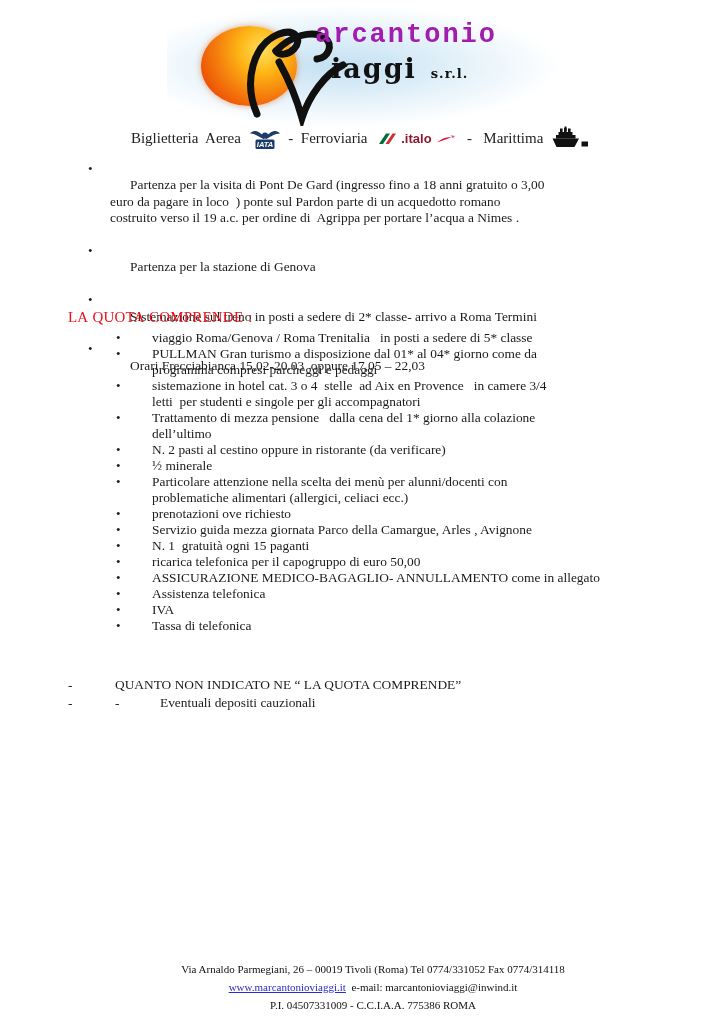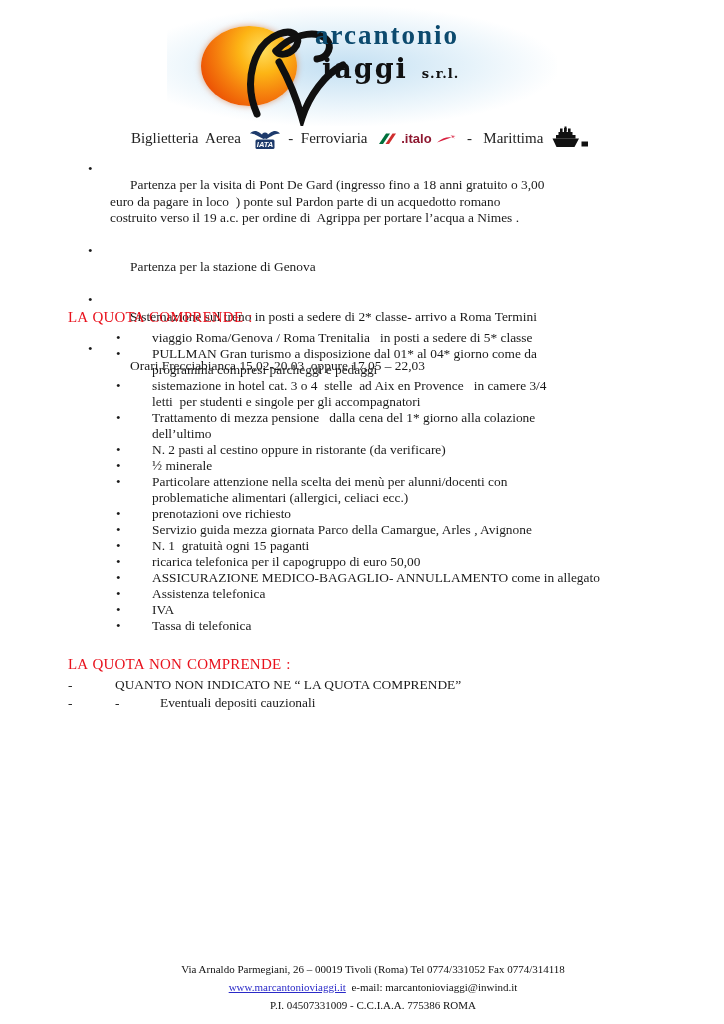--- a/index.html
+++ b/index.html
@@ -12,22 +12,22 @@
   
   .logo-row { position:absolute; top:16px; left:0; width:100%; display:flex; justify-content:center; }
   .logo { position:relative; width:330px; height:100px; }
   .logo-halo { position:absolute; left:-30px; top:-10px; width:390px; height:120px;
     background:radial-gradient(ellipse at 45% 50%, rgba(175,213,238,.75) 0%, rgba(205,230,245,.45) 45%, rgba(255,255,255,0) 72%); }
   .sun { position:absolute; left:4px; top:10px; width:96px; height:80px; border-radius:50%;
     background:radial-gradient(circle at 64% 30%, #ffdf5e 0%, #fdb515 28%, #f57e0d 55%, #ec5405 78%, #d63c02 100%);
     box-shadow:0 0 6px rgba(214,80,0,.5); }
   .swash { position:absolute; left:38px; top:-2px; }
   .brand-text { position:absolute; left:118px; top:6px; line-height:1; }
-  .brand-top { font-family:Liberation Serif, serif; font-weight:bold; font-size:27px; letter-spacing:2px; color:#0c4a6e;margin-top:20px; }
-  .brand-bottom-row { margin-top:6px; margin-left:7px; }
+  .brand-top { font-family:Liberation Mono, monospace; font-weight:bold; font-size:27px; letter-spacing:2px; color:#a21caf;margin-top:20px; }
+  .brand-bottom-row { margin-top:6px; margin-left:16px; }
   .brand-bottom { font-family:"DejaVu Serif", serif; font-weight:bold; font-size:27px; letter-spacing:2px; color:#111; }
   .brand-suffix { font-family:"DejaVu Serif", serif; font-weight:bold; font-size:13px; letter-spacing:1px; color:#111; margin-left:14px; }
 
   
   .tagline { position:absolute; top:126px; left:0; width:100%; text-align:center; font-size:15px; color:#222; }
   .tagline .seg { white-space:pre; vertical-align:middle; }
   .tagline .icn { display:inline-block; vertical-align:middle; margin:0 4px; }
   .italo-word { font-family:"Liberation Sans", sans-serif; font-weight:bold; font-size:13px; color:#8e1830; vertical-align:middle; letter-spacing:0; }
 
   
@@ -137,21 +137,20 @@
     <div class="li"><span class="bullet">•</span><span>prenotazioni ove richiesto</span></div>
     <div class="li"><span class="bullet">•</span><span>Servizio guida mezza giornata Parco della Camargue, Arles , Avignone</span></div>
     <div class="li"><span class="bullet">•</span><span>N. 1  gratuità ogni 15 paganti</span></div>
     <div class="li"><span class="bullet">•</span><span>ricarica telefonica per il capogruppo di euro 50,00</span></div>
     <div class="li"><span class="bullet">•</span><span>ASSICURAZIONE MEDICO-BAGAGLIO- ANNULLAMENTO come in allegato</span></div>
     <div class="li"><span class="bullet">•</span><span>Assistenza telefonica</span></div>
     <div class="li"><span class="bullet">•</span><span>IVA</span></div>
     <div class="li"><span class="bullet">•</span><span>Tassa di telefonica</span></div>
   </div>
 
-  <div class="sec-heading h2" style="color:#e8111c">LA QUOTA NON COMPRENDE :</div>
 
   <div class="dash-list">
     <div class="dash-row">
       <span class="dash-c1">-</span>
       <span class="txt">QUANTO NON INDICATO NE “ LA QUOTA COMPRENDE”</span>
     </div>
     <div class="dash-row">
       <span class="dash-c1">-</span>
       <span class="dash-c2">-</span>
       <span class="txt">Eventuali depositi cauzionali</span>

